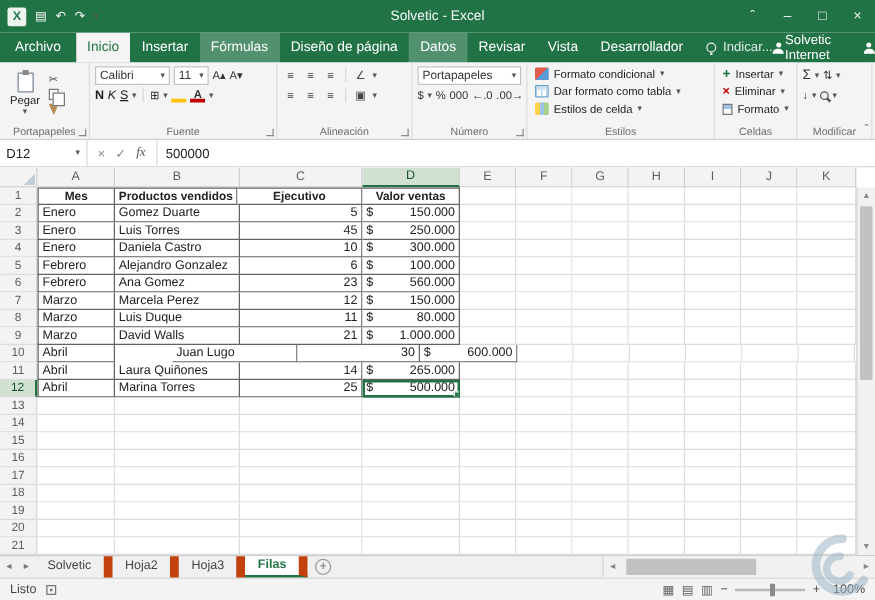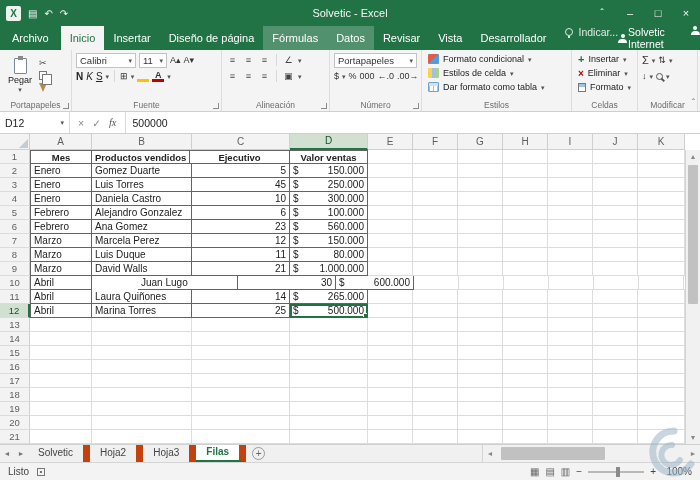--- a/index.html
+++ b/index.html
@@ -11,21 +11,21 @@
   .titlebar{height:26px;background:#217346;display:flex;align-items:center;color:#fff;position:relative}
   .qat{display:flex;align-items:center;gap:7px;padding-left:6px;font-size:10px;z-index:2}
   .xllogo{width:15px;height:15px;background:rgba(255,255,255,.92);color:#217346;font-weight:bold;
           font-size:10px;text-align:center;line-height:15px;border-radius:2px}
   .qic{opacity:.92;cursor:default}
   .wtitle{position:absolute;left:0;right:0;text-align:center;font-size:11px;opacity:.95}
   .winctl{margin-left:auto;display:flex;z-index:2}
   .winctl span{width:28px;text-align:center;font-size:11px;line-height:26px;opacity:.95}
 
   
-  .tabrow{height:24px;background:#217346;display:flex;align-items:flex-start;color:#fff;font-size:11px}
+  .tabrow{height:24px;background:#217346;display:flex;align-items:center;color:#fff;font-size:11px}
   .ftab{padding:0 12px;line-height:24px}
   .rtab{padding:0 9px;line-height:24px;white-space:nowrap}
   .rtab.active{background:#f4f4f4;color:#217346}
   .rtab.hl{background:rgba(255,255,255,.22)}
   .tellme{display:flex;align-items:center;gap:5px;margin-left:10px;opacity:.85;font-size:10.5px}
   .bulbic{width:8px;height:8px;border:1px solid #fff;border-radius:50%;position:relative}
   .bulbic::after{content:"";position:absolute;left:2px;bottom:-3px;width:2px;height:2px;background:#fff}
   .acct{margin-left:auto;display:flex;align-items:center;gap:5px;font-size:10.5px;padding-right:10px}
   .personic{width:9px;height:9px;position:relative;display:inline-block}
   .personic::before{content:"";position:absolute;top:0;left:2.5px;width:4px;height:4px;border-radius:50%;background:#fff}
@@ -158,22 +158,22 @@
       <span>□</span>
       <span>×</span>
     </div>
   </div>
 
   <div class="tabrow">
     <span class="ftab">Archivo</span>
     <div style="display:flex">
         <div class="rtab active">Inicio</div>
         <div class="rtab">Insertar</div>
+        <div class="rtab hl">Fórmulas</div>
         <div class="rtab">Diseño de página</div>
-        <div class="rtab hl">Fórmulas</div>
         <div class="rtab hl">Datos</div>
         <div class="rtab">Revisar</div>
         <div class="rtab">Vista</div>
         <div class="rtab">Desarrollador</div>
       </div>
     <div class="tellme">
       <span class="bulbic"></span>
       <span>Indicar...</span>
     </div>
     <div class="acct">
@@ -274,27 +274,27 @@
       <span class="launcher"></span>
     </div>
 
     <div class="group g-sty">
       <div class="srow">
         <span class="ic10 ic-cond"></span>
         <span>Formato condicional</span>
         <span class="car">▾</span>
       </div>
       <div class="srow">
+        <span class="ic10 ic-ftab"></span>
+        <span>Dar formato como tabla</span>
+        <span class="car">▾</span>
+      </div>
+      <div class="srow">
         <span class="ic10 ic-csty"></span>
         <span>Estilos de celda</span>
-        <span class="car">▾</span>
-      </div>
-      <div class="srow">
-        <span class="ic10 ic-ftab"></span>
-        <span>Dar formato como tabla</span>
         <span class="car">▾</span>
       </div>
       <span class="glabel">Estilos</span>
     </div>
 
     <div class="group g-cell">
       <div class="srow">
         <span class="grnplus">+</span>
         <span>Insertar</span>
         <span class="car">▾</span>

